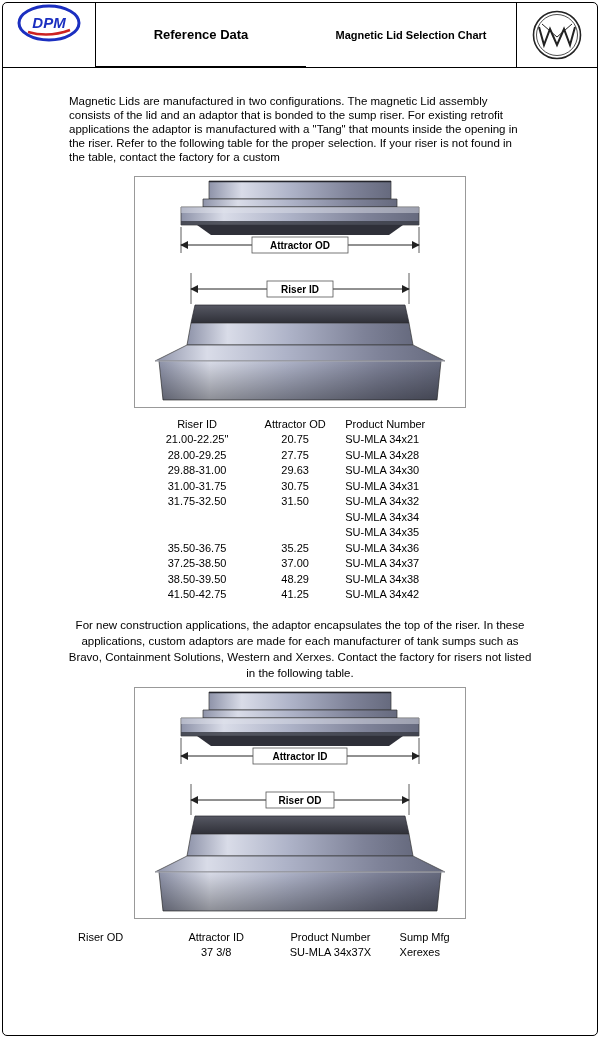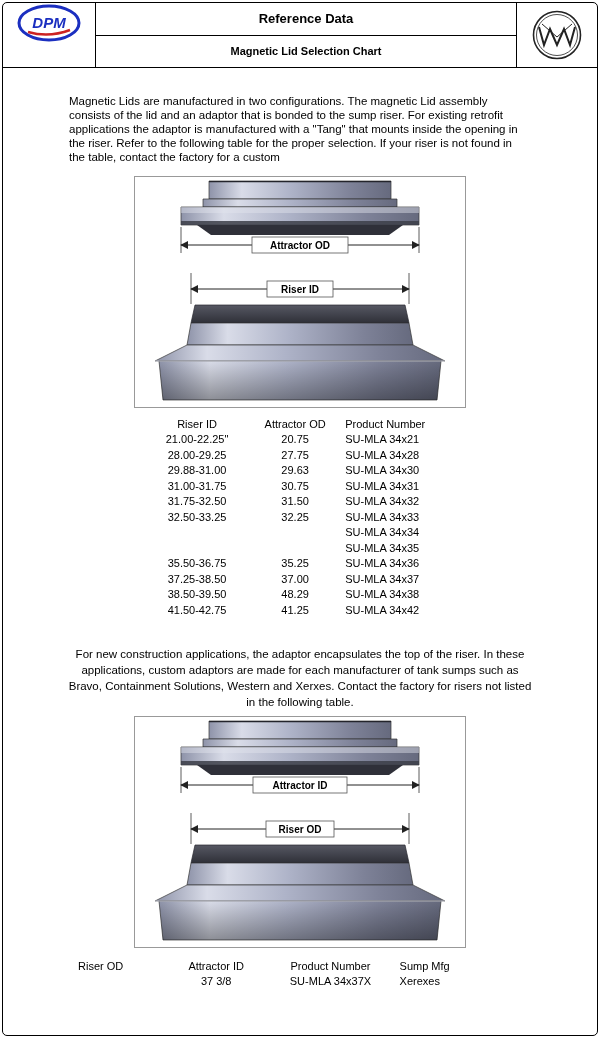--- a/index.html
+++ b/index.html
@@ -1,27 +1,27 @@
 <!DOCTYPE html>
 <html><head>
 <meta charset="utf-8">
 <style>
   html,body{margin:0;padding:0;background:#fff;}
   body{width:600px;height:1038px;overflow:hidden;font-family:"Liberation Sans",sans-serif;color:#000;}
   .page{box-sizing:border-box;width:596px;height:1034px;margin:2px;border:1px solid #000;border-radius:5px;background:#fff;overflow:hidden;}
   
   .header{display:flex;height:64px;border-bottom:1px solid #000;}
   .header-left{width:92px;border-right:1px solid #000;display:flex;align-items:flex-start;justify-content:center;}
-  .header-center{flex:1;display:flex;flex-direction:column;}
+  .header-center{flex:1;display:flex;}
   .header-title-row{flex:1;display:flex;align-items:center;justify-content:center;border-bottom:1px solid #000;font-weight:bold;font-size:13px;}
   .header-sub-row{flex:1;display:flex;align-items:center;justify-content:center;font-weight:bold;font-size:11px;}
   .header-right{width:80px;border-left:1px solid #000;display:flex;align-items:center;justify-content:center;}
   
   .para{width:462px;margin:26px auto 12px auto;font-size:11.5px;line-height:14px;}
-  .para2{width:470px;margin:28px auto 6px auto;font-size:11.5px;line-height:16px;text-align:center;}
+  .para2{width:470px;margin:14px auto 6px auto;font-size:11.5px;line-height:16px;text-align:center;}
   
   .diagram{display:block;width:330px;height:230px;margin:4px auto 4px auto;border:1px solid #999;background:#fff;}
   .dimlabel{font-size:10px;font-weight:bold;}
   
   table{border-collapse:collapse;margin:8px auto 0 auto;font-size:11px;}
   th{font-weight:normal;padding:0 4px;line-height:16px;}
   td{padding:0 4px;line-height:15.5px;}
   .t1{width:310px;}
   .t1 th:nth-child(1),.t1 td:nth-child(1){width:105px;text-align:center;}
   .t1 th:nth-child(2),.t1 td:nth-child(2){width:90px;text-align:center;}
@@ -149,25 +149,20 @@
           <td>31.00-31.75</td>
           <td>30.75</td>
           <td>SU-MLA 34x31</td>
         </tr>
         <tr>
           <td>31.75-32.50</td>
           <td>31.50</td>
           <td>SU-MLA 34x32</td>
         </tr>
         <tr>
-          <td>32.50-33.25</td>
-          <td>32.25</td>
-          <td>SU-MLA 34x33</td>
-        </tr>
-        <tr>
           <td></td>
           <td></td>
           <td>SU-MLA 34x34</td>
         </tr>
         <tr>
           <td></td>
           <td></td>
           <td>SU-MLA 34x35</td>
         </tr>
         <tr>

